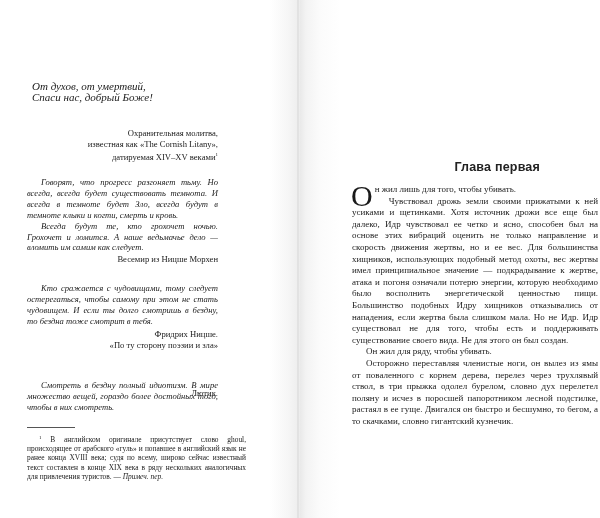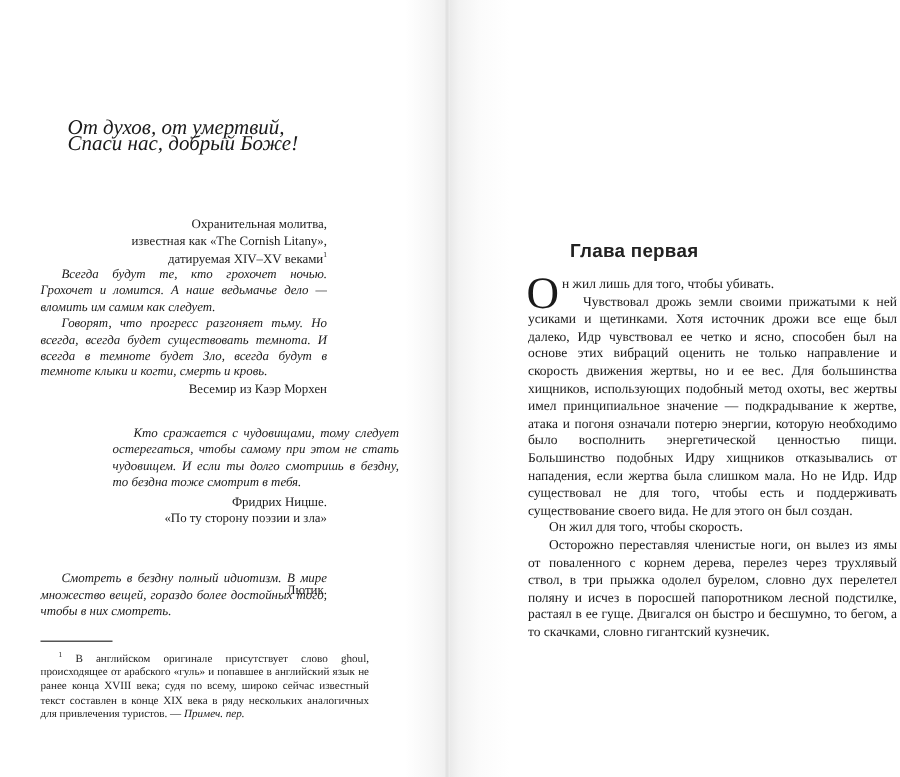--- a/index.html
+++ b/index.html
@@ -19,40 +19,40 @@
     background: linear-gradient(to right, #ffffff 0%, #ffffff 90%, #f6f6f6 96%, #ececec 100%);
   }
   .page-right {
     background: linear-gradient(to right, #e9e9e9 0px, #f3f3f3 6px, #fbfbfb 20px, #ffffff 40px, #ffffff 100%);
   }
   .gutter-line {
     position: absolute; left: 297px; top: 0; width: 2px; height: 518px;
     background: #e2e2e2;
   }
   .it { font-style: italic; }
-  .epi1 { position: absolute; left: 45px; top: 81px; width: 150px; font-size: 14px; line-height: 10.9px; }
+  .epi1 { position: absolute; left: 32px; top: 81px; width: 150px; font-size: 11px; line-height: 10.9px; }
   .epi1 .verse div { white-space: nowrap; }
   .attr { text-align: right; font-size: 8.6px; line-height: 10.9px; }
-  .attr1 { position: absolute; left: 0; top: 144px; width: 218px; font-family: Liberation Serif, serif; }
+  .attr1 { position: absolute; left: 0; top: 128px; width: 218px; font-family: Liberation Serif, serif; }
   .attr1 sup { font-size: 5px; vertical-align: 4px; }
   .block { position: absolute; left: 27px; width: 191px; font-size: 8.6px; line-height: 10.9px; text-align: justify; }
   .block p { margin: 0; text-indent: 14px; }
   .b2 { top: 177px; }
   .attr2 { position: absolute; left: 27px; top: 254px; width: 191px; }
-  .b3 { top: 283px; margin-left: 48px; }
+  .b3 { top: 283px; }
   .attr3 { position: absolute; left: 27px; top: 329px; width: 191px; }
   .b4 { top: 380px; }
   .attr4 { position: absolute; left: 27px; top: 388px; width: 191px; }
   .fn-rule { position: absolute; left: 27px; top: 427px; width: 48px; height: 0; border-top: 1px solid #555; }
   .footnote { position: absolute; left: 27px; top: 433px; width: 219px; font-size: 7.4px; line-height: 9.2px; text-align: justify; }
   .footnote p { margin: 0; text-indent: 12px; }
   .footnote sup { font-size: 5px; vertical-align: 3px; }
 
   .chapter-title {
-    position: absolute; left: 380px; top: 160px; width: 160px; text-align: left;
+    position: absolute; left: 380px; top: 160px; width: 160px; text-align: right;
     font-family: "Liberation Sans", "DejaVu Sans", sans-serif; font-weight: bold;
     font-size: 12.5px; letter-spacing: 0.2px; color: #222;
   }
   .right-text { position: absolute; left: 352px; top: 184px; width: 246px; font-size: 9px; line-height: 11.6px; text-align: justify; }
   .right-text p { margin: 0; text-indent: 14px; }
   .right-text p.first { text-indent: 0; }
   .right-text p.second { text-indent: 0; padding-left: 18px; }
   .dropcap {
     float: left; font-size: 30px; line-height: 22px; margin: 1px 2px 0 -1px; height: 22px;
     font-family: "Liberation Serif", serif;
@@ -73,24 +73,24 @@
     <div>Спаси нас, добрый Боже!</div>
   </div>
 </div>
 <div class="attr attr1">
   <div>Охранительная молитва,</div>
   <div>известная как «The Cornish Litany»,</div>
   <div><span>датируемая XIV–XV веками</span><sup>1</sup></div>
 </div>
 
 <div class="block b2 it">
+  <p>Говорят, что прогресс разгоняет тьму. Но всегда, всегда будет существовать темнота. И всегда в темноте будет Зло, всегда будут в темноте клыки и когти, смерть и кровь.</p>
   <p>Всегда будут те, кто грохочет ночью. Грохочет и ломится. А наше ведьмачье дело — вломить им самим как следует.</p>
-  <p>Говорят, что прогресс разгоняет тьму. Но всегда, всегда будет существовать темнота. И всегда в темноте будет Зло, всегда будут в темноте клыки и когти, смерть и кровь.</p>
 </div>
-<div class="attr attr2">Весемир из Каэр Морхен</div>
+<div class="attr attr2">Весемир из Ницше Морхен</div>
 
 <div class="block b3 it">
   <p>Кто сражается с чудовищами, тому следует остерегаться, чтобы самому при этом не стать чудовищем. И если ты долго смотришь в бездну, то бездна тоже смотрит в тебя.</p>
 </div>
 <div class="attr attr3">
   <div>Фридрих Ницше.</div>
   <div>«По ту сторону поэзии и зла»</div>
 </div>
 
 <div class="block b4 it">
@@ -103,15 +103,15 @@
 <div class="fn-rule"></div>
 <div class="footnote">
   <p><sup>1</sup><span> В английском оригинале присутствует слово ghoul, происходящее от арабского «гуль» и попавшее в английский язык не ранее конца XVIII века; судя по всему, широко сейчас известный текст составлен в конце XIX века в ряду нескольких аналогичных для привлечения туристов. — </span><span class="it">Примеч. пер.</span></p>
 </div>
 
 <div class="chapter-title">Глава первая</div>
 <div class="right-text">
   <span class="dropcap">О</span>
   <p class="first">н жил лишь для того, чтобы убивать.</p>
   <p>Чувствовал дрожь земли своими прижатыми к ней усиками и щетинками. Хотя источник дрожи все еще был далеко, Идр чувствовал ее четко и ясно, способен был на основе этих вибраций оценить не только направление и скорость движения жертвы, но и ее вес. Для большинства хищников, использующих подобный метод охоты, вес жертвы имел принципиальное значение — подкрадывание к жертве, атака и погоня означали потерю энергии, которую необходимо было восполнить энергетической ценностью пищи. Большинство подобных Идру хищников отказывались от нападения, если жертва была слишком мала. Но не Идр. Идр существовал не для того, чтобы есть и поддерживать существование своего вида. Не для этого он был создан.</p>
-  <p>Он жил для того, чтобы скорость.</p>
+  <p>Он жил для ряду, чтобы убивать.</p>
   <p>Осторожно переставляя членистые ноги, он вылез из ямы от поваленного с корнем дерева, перелез через трухлявый ствол, в три прыжка одолел бурелом, словно дух перелетел поляну и исчез в поросшей папоротником лесной подстилке, растаял в ее гуще. Двигался он быстро и бесшумно, то бегом, а то скачками, словно гигантский кузнечик.</p>
 </div>
 
 </body></html>

